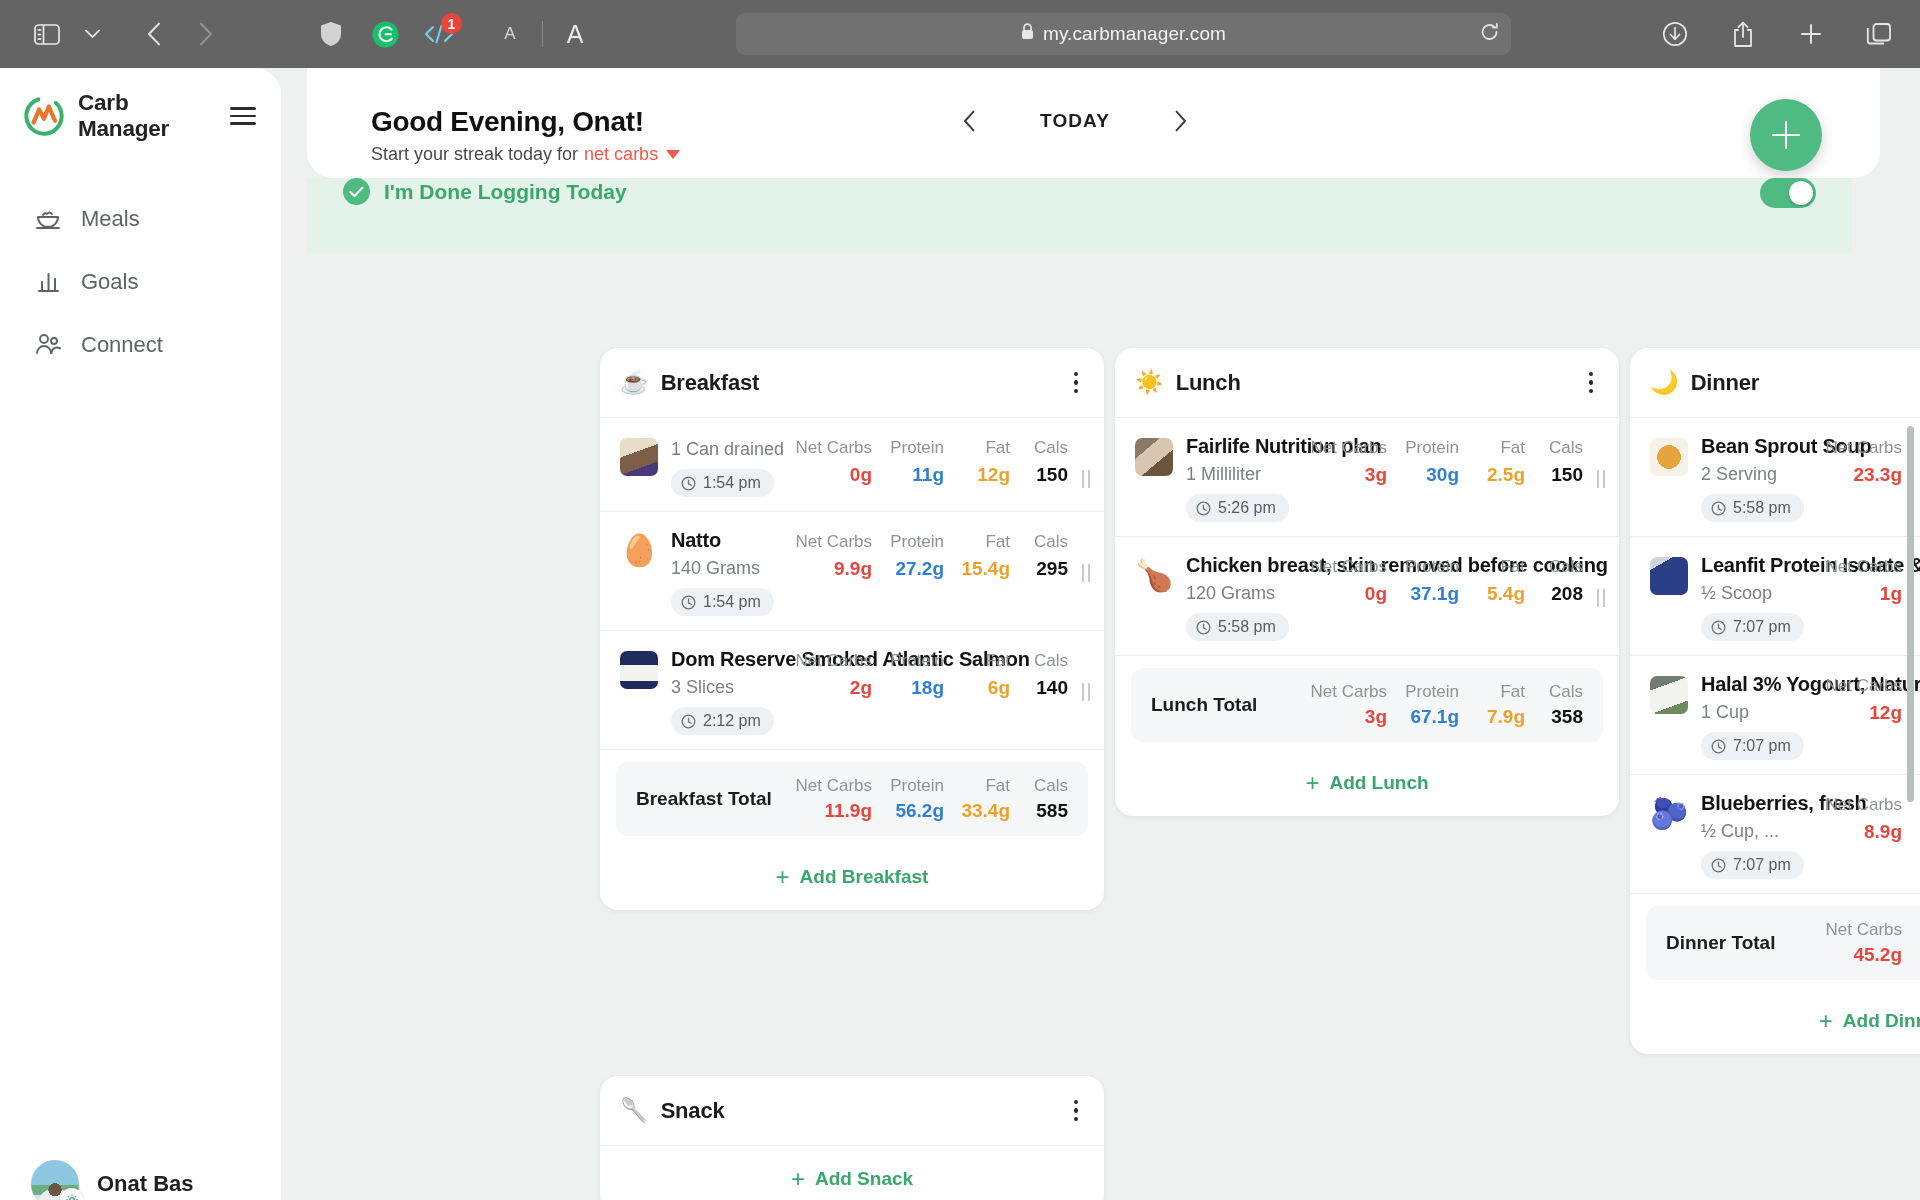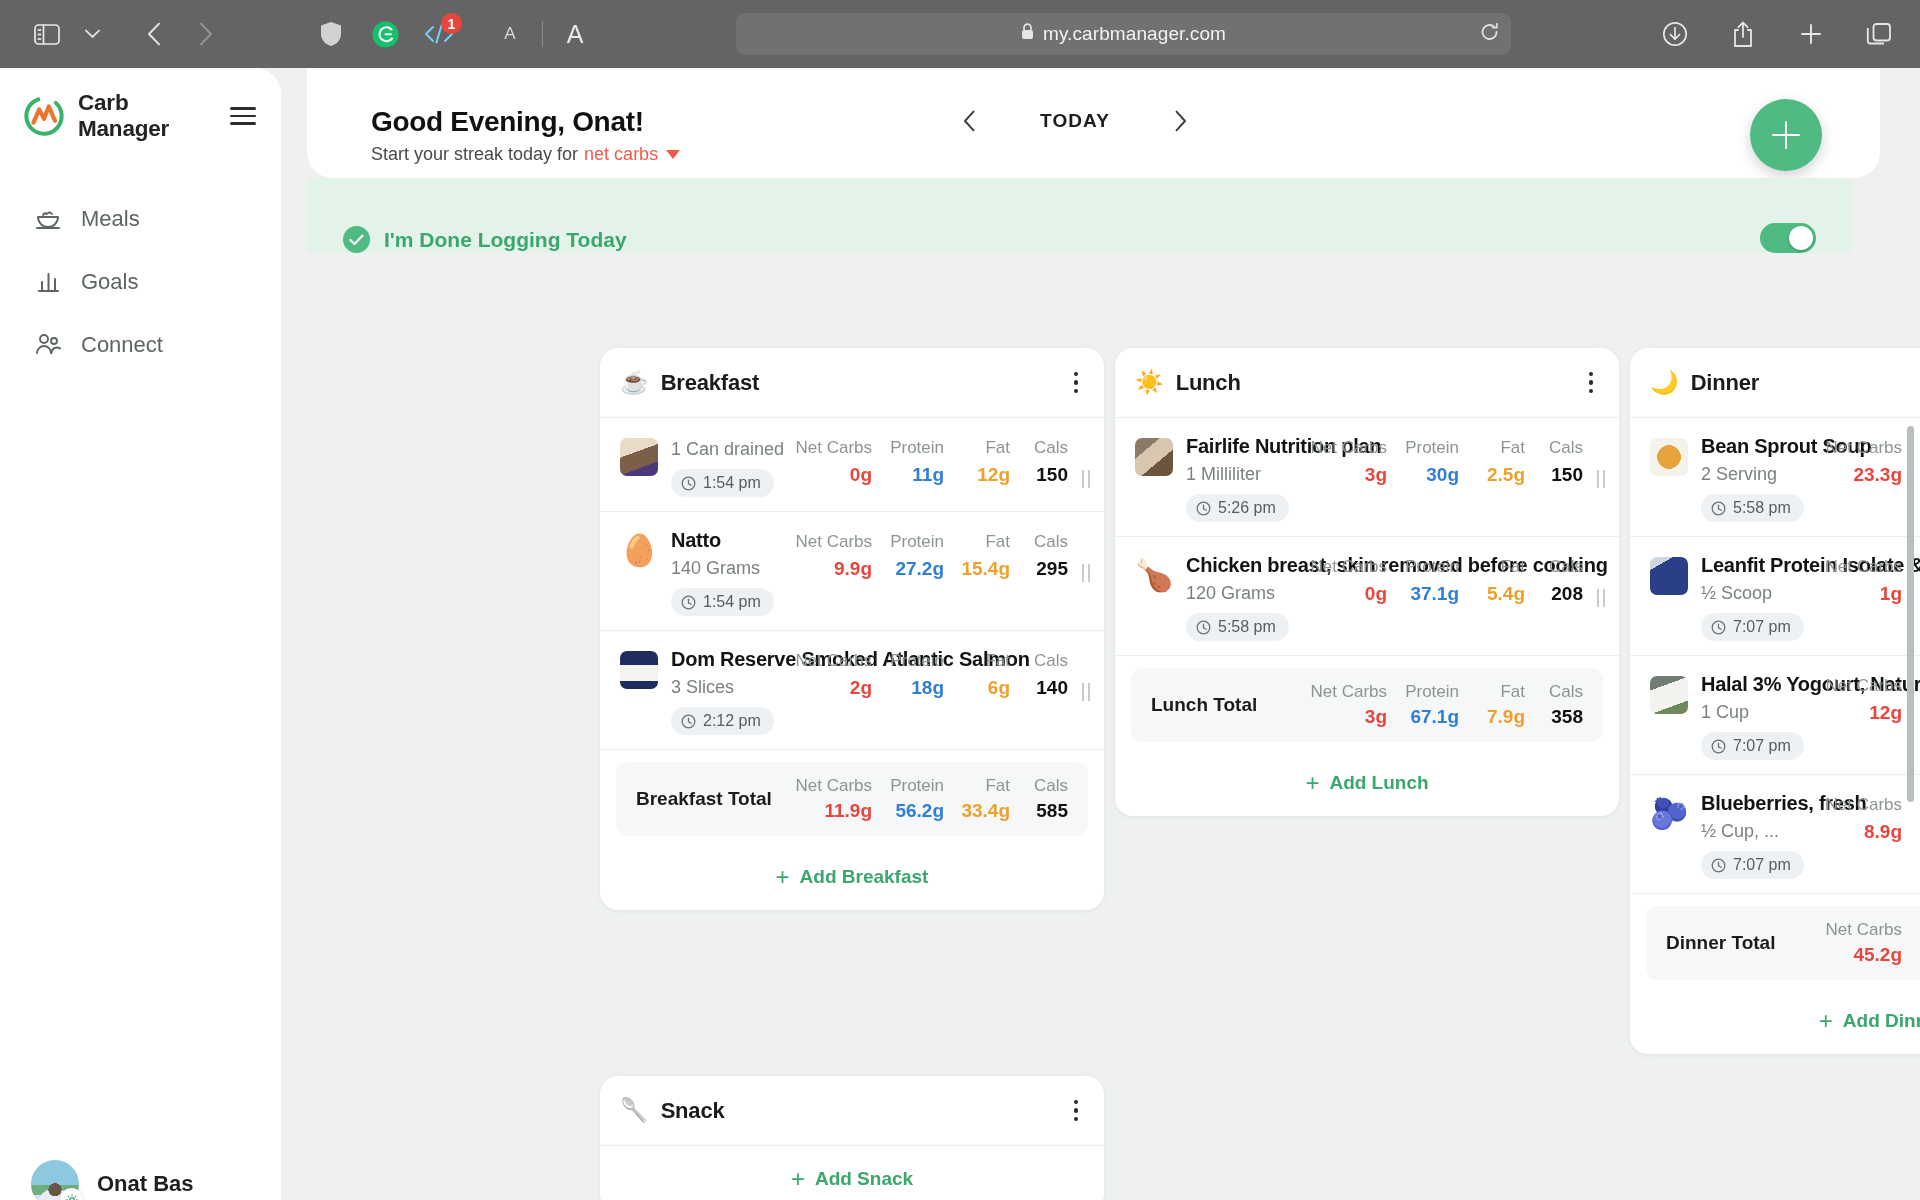--- a/index.html
+++ b/index.html
@@ -182,21 +182,21 @@
     content: ""; position: absolute; background: #fff; border-radius: 2px;
   }
   .fab::before { width: 28px; height: 2.6px; }
   .fab::after { width: 2.6px; height: 28px; }
 
   
   .done-banner {
     position: absolute; left: 307px; top: 110px;
     width: 1545px; height: 75px;
     background: #e4f3ea;
-    display: flex; align-items: flex-end;
+    display: flex; align-items: flex-start;
     padding: 0 36px;
   }
   .done-left { display: flex; align-items: center; gap: 14px; flex: 1; }
   .check-circle {
     width: 27px; height: 27px; border-radius: 50%;
     background: #4fbb83; display: flex; align-items: center; justify-content: center;
     flex: none;
   }
   .done-text { font-size: 21px; font-weight: 700; color: #3aa76d; }
   .toggle {

